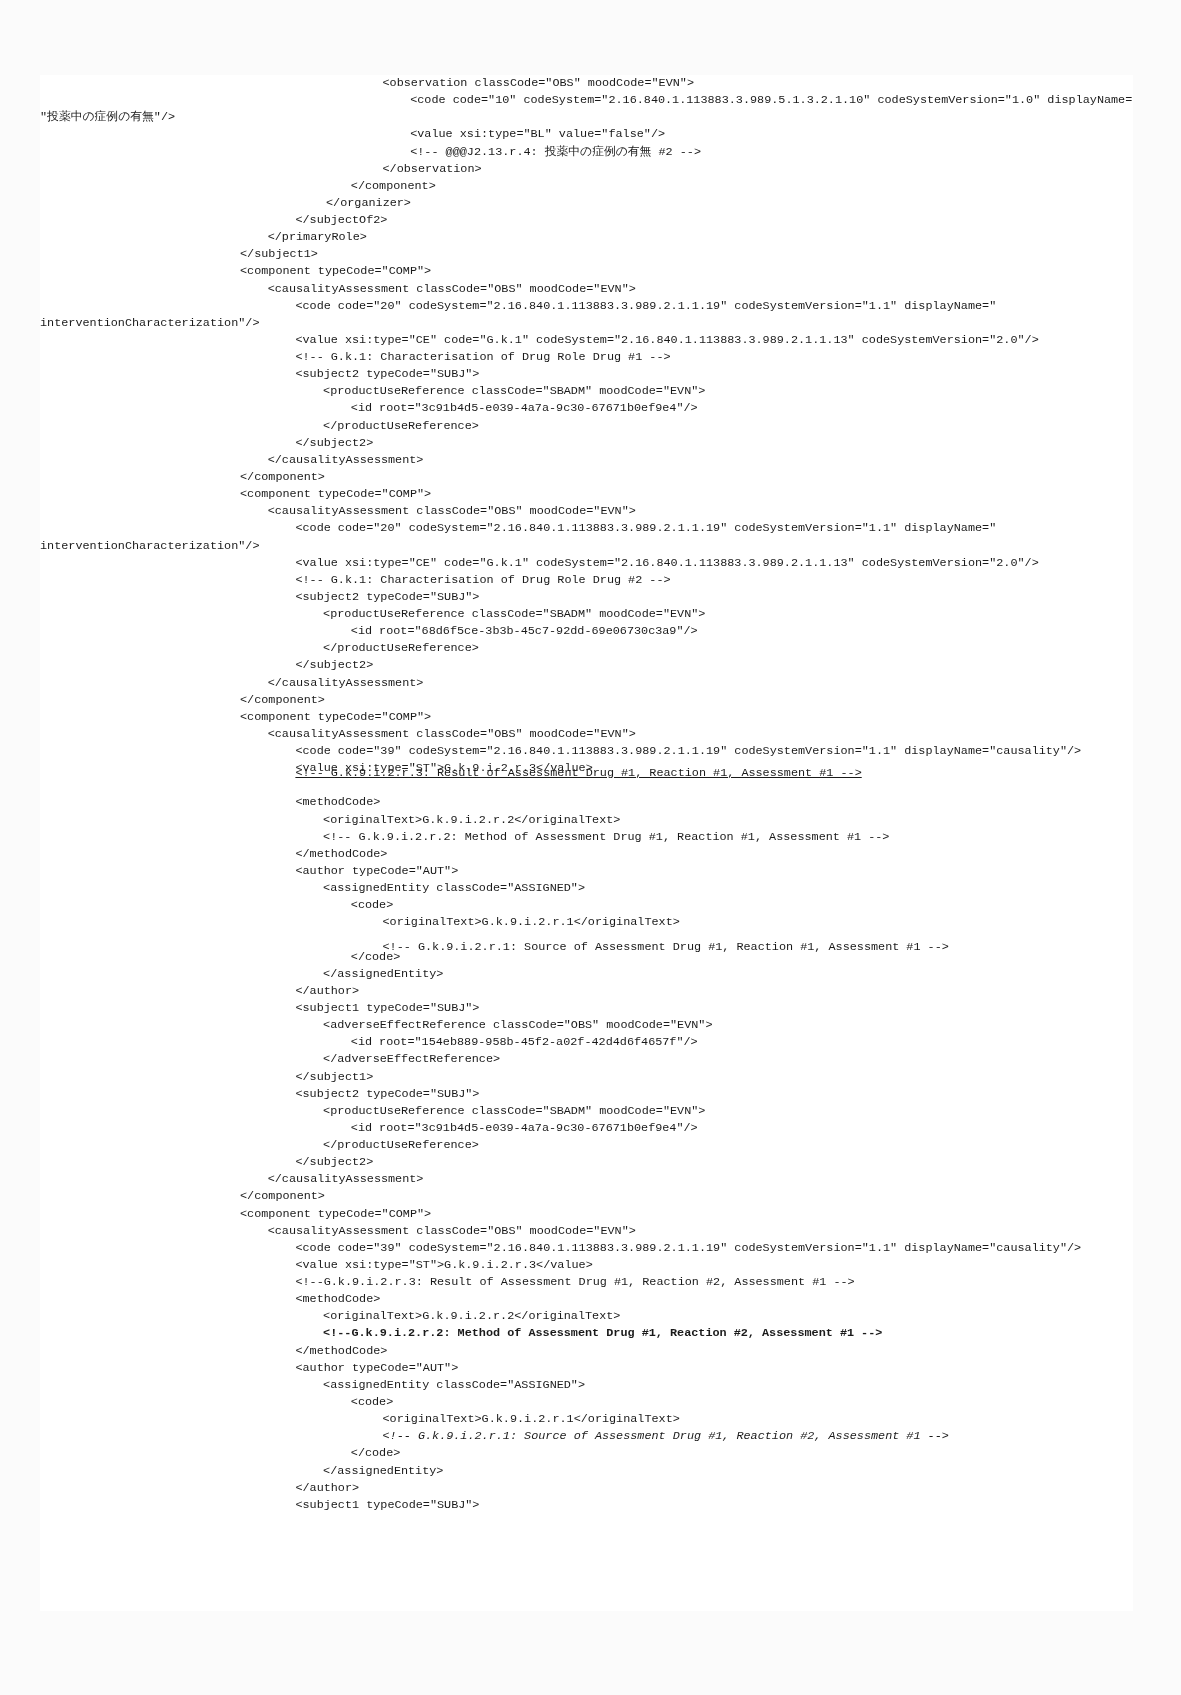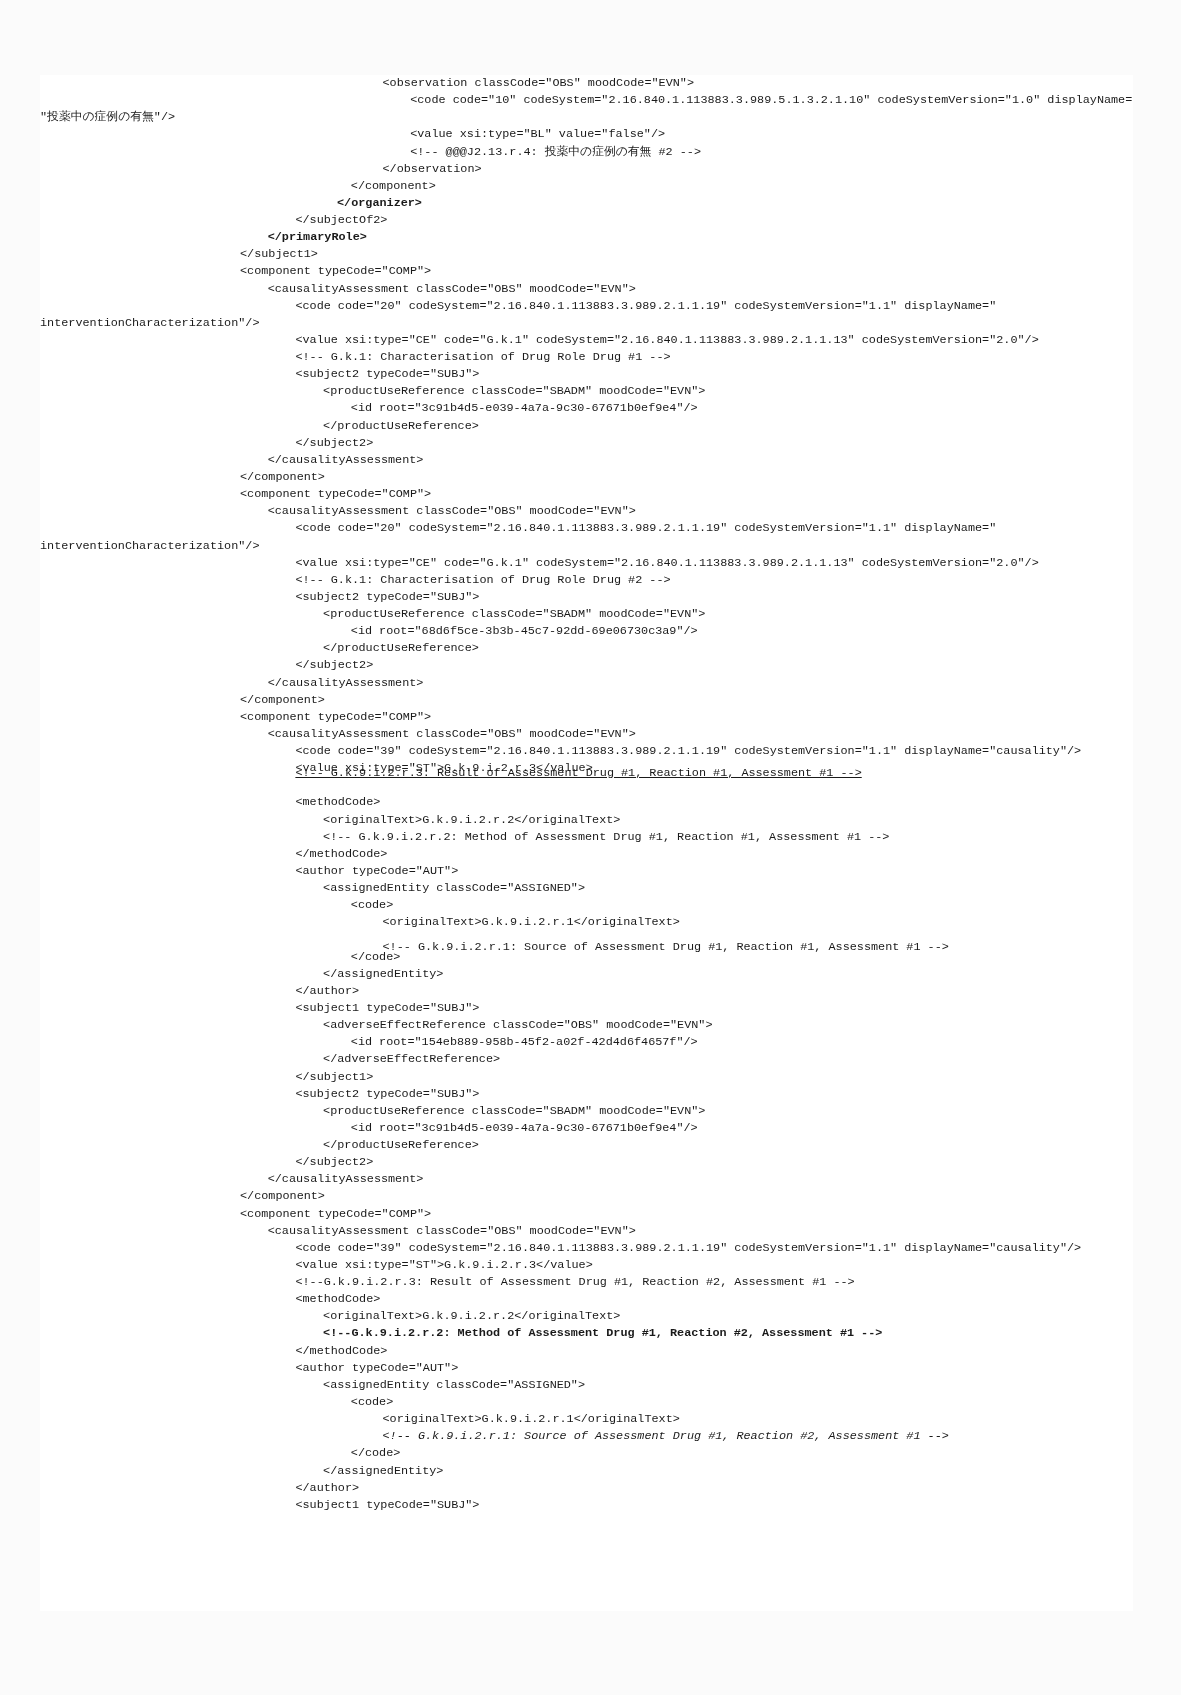--- a/index.html
+++ b/index.html
@@ -37,23 +37,23 @@
 
 <div class="page">
   <div class="code-lines" id="code-lines">
       <div class="line" style="left: 342.5px; top: 0px;">&lt;observation classCode="OBS" moodCode="EVN"&gt;</div>
       <div class="line" style="left: 370.2px; top: 17.13px;">&lt;code code="10" codeSystem="2.16.840.1.113883.3.989.5.1.3.2.1.10" codeSystemVersion="1.0" displayName=</div>
       <div class="line" style="left: 0px; top: 34.26px;">"投薬中の症例の有無"/&gt;</div>
       <div class="line" style="left: 370.2px; top: 51.39px;">&lt;value xsi:type="BL" value="false"/&gt;</div>
       <div class="line" style="left: 370.2px; top: 68.52px;">&lt;!-- @@@J2.13.r.4: 投薬中の症例の有無 #2 --&gt;</div>
       <div class="line" style="left: 342.5px; top: 85.65px;">&lt;/observation&gt;</div>
       <div class="line" style="left: 310.8px; top: 102.78px;">&lt;/component&gt;</div>
-      <div class="line" style="left: 297px; top: 119.91px; font-weight: bold;">&lt;/organizer&gt;</div>
+      <div class="line" style="left: 286px; top: 119.91px;">&lt;/organizer&gt;</div>
       <div class="line" style="left: 255.4px; top: 137.04px;">&lt;/subjectOf2&gt;</div>
-      <div class="line" style="left: 227.7px; top: 154.17px; font-weight: bold;">&lt;/primaryRole&gt;</div>
+      <div class="line" style="left: 227.7px; top: 154.17px;">&lt;/primaryRole&gt;</div>
       <div class="line" style="left: 200px; top: 171.3px;">&lt;/subject1&gt;</div>
       <div class="line" style="left: 200px; top: 188.43px;">&lt;component typeCode="COMP"&gt;</div>
       <div class="line" style="left: 227.7px; top: 205.56px;">&lt;causalityAssessment classCode="OBS" moodCode="EVN"&gt;</div>
       <div class="line" style="left: 255.4px; top: 222.69px;">&lt;code code="20" codeSystem="2.16.840.1.113883.3.989.2.1.1.19" codeSystemVersion="1.1" displayName="</div>
       <div class="line" style="left: 0px; top: 239.82px;">interventionCharacterization"/&gt;</div>
       <div class="line" style="left: 255.4px; top: 256.95px;">&lt;value xsi:type="CE" code="G.k.1" codeSystem="2.16.840.1.113883.3.989.2.1.1.13" codeSystemVersion="2.0"/&gt;</div>
       <div class="line" style="left: 255.4px; top: 274.08px;">&lt;!-- G.k.1: Characterisation of Drug Role Drug #1 --&gt;</div>
       <div class="line" style="left: 255.4px; top: 291.21px;">&lt;subject2 typeCode="SUBJ"&gt;</div>
       <div class="line" style="left: 283.1px; top: 308.34px;">&lt;productUseReference classCode="SBADM" moodCode="EVN"&gt;</div>
       <div class="line" style="left: 310.8px; top: 325.47px;">&lt;id root="3c91b4d5-e039-4a7a-9c30-67671b0ef9e4"/&gt;</div>

